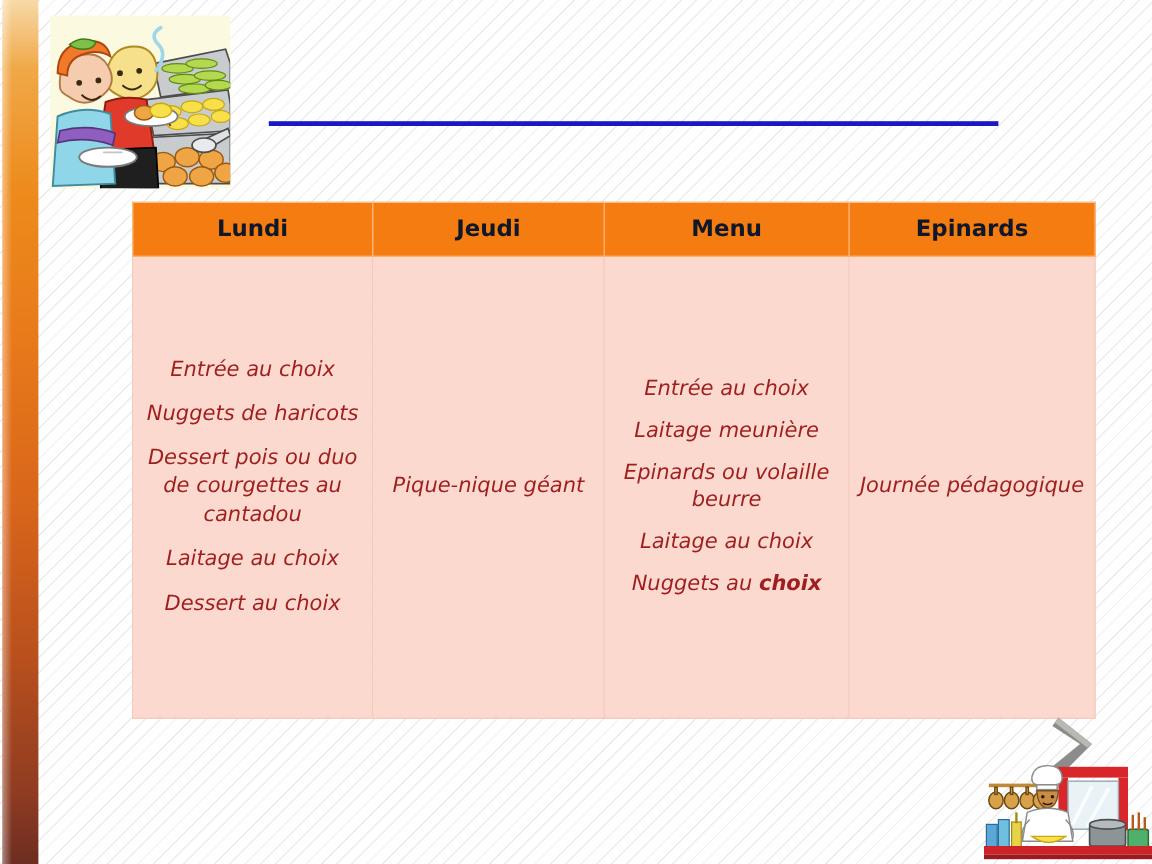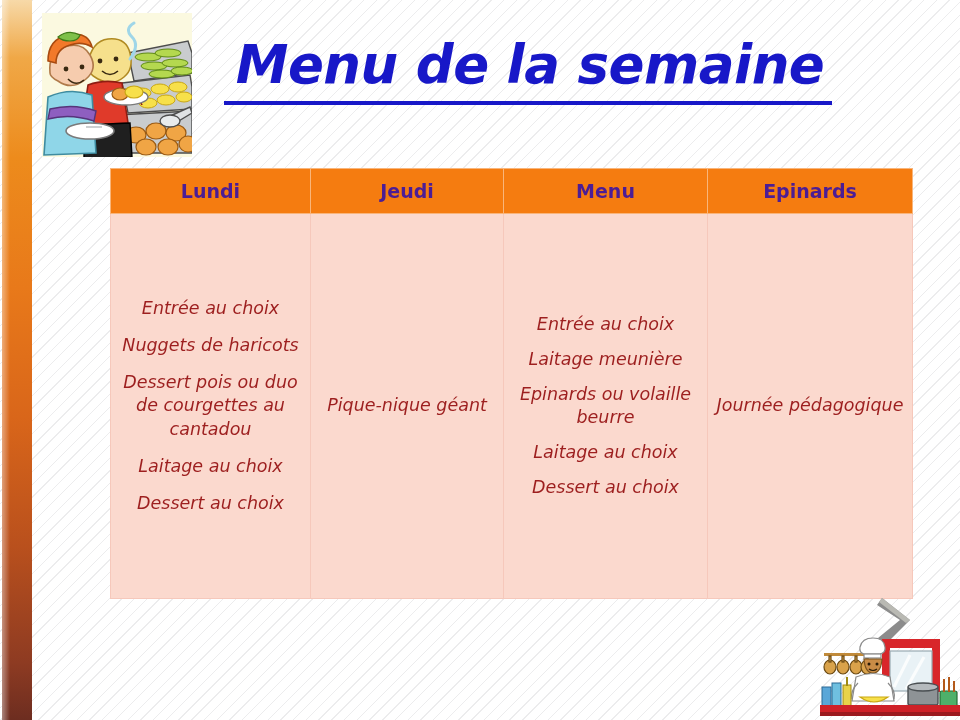--- a/index.html
+++ b/index.html
@@ -101,21 +101,21 @@
   .menu-table {
     position: absolute;
     left: 110px;
     top: 168px;
     width: 802px;
     border-collapse: collapse;
     table-layout: fixed;
   }
   .menu-table th {
     background: #f57c10;
-    color: #4c1d95;
+    color: #0f172a;
     font-size: 19px;
     font-weight: bold;
     font-style: normal;
     height: 44px;
     text-align: center;
     vertical-align: middle;
     border: 1px solid #f9b57a;
     padding: 0;
   }
   .menu-table td {
@@ -134,21 +134,21 @@
   .cell-lines {
     font-family: "DejaVu Sans", "Liberation Sans", sans-serif;
     font-style: italic;
     font-size: 17.5px;
     color: #9d1f1f;
     line-height: 1.32;
   }
   .cell-lines .line { margin: 0 0 14px 0; }
   .cell-lines .line:last-child { margin-bottom: 0; }
   .cell-lines .line.tight { margin-bottom: 12px; }
-  .cell-lines b { font-weight: normal; font-style: italic; }
+  .cell-lines b { font-weight: bold; font-style: italic; }
 
   
   .chevron {
     position: absolute;
     left: 876px;
     top: 596px;
     width: 42px;
     height: 52px;
   }
   .kitchen-art {
@@ -236,21 +236,20 @@
         <circle cx="40" cy="54" r="2.4" fill="#3a2a12"></circle>
         <path d="M26 66 q8 8 16 1" stroke="#3a2a12" stroke-width="1.6" fill="none"></path>
         <path d="M6 84 q22 -10 44 -2 l4 58 l-52 2 Z" fill="#8fd6e8" stroke="#3f8ca0" stroke-width="1.6"></path>
         <path d="M8 96 q24 -6 46 2 l-2 10 q-24 -8 -46 -2 Z" fill="#8e5fc0" stroke="#56347a" stroke-width="1.4"></path>
         <ellipse cx="48" cy="118" rx="24" ry="8" fill="#ffffff" stroke="#7a7a7a" stroke-width="1.6"></ellipse>
         <path d="M44 114 l16 0" stroke="#c0c4c6" stroke-width="1.6"></path>
       </g>
     </svg>
   </div>
 
-  <div class="title">Menu de la semaine</div>
   <div class="title-underline"></div>
 
   <table class="menu-table">
     <colgroup>
       <col class="c1">
         <col class="c2">
         <col class="c3">
         <col class="c4">
     </colgroup>
     <thead>
@@ -279,21 +278,21 @@
             <div class="line">Pique-nique géant</div>
           </div>
         </td>
 
         <td>
           <div class="cell-lines">
             <div class="line tight">Entrée au choix</div>
             <div class="line tight">Laitage meunière</div>
             <div class="line tight">Epinards ou volaille beurre</div>
             <div class="line tight">Laitage au choix</div>
-            <div class="line"><span>Dessert au </span><b>choix</b></div>
+            <div class="line"><span>Nuggets au </span><b>choix</b></div>
           </div>
         </td>
 
         <td>
           <div class="cell-lines">
             <div class="line">Journée pédagogique</div>
           </div>
         </td>
 
       </tr>

